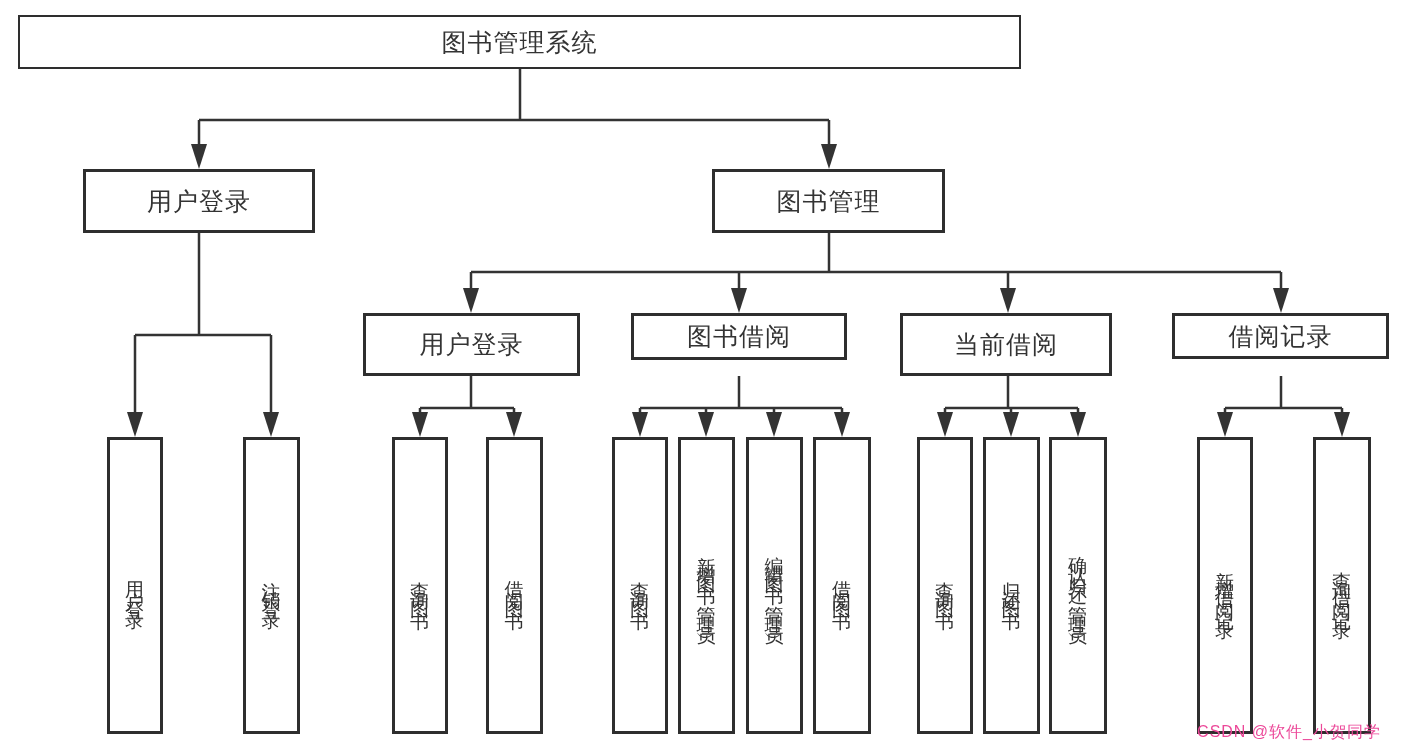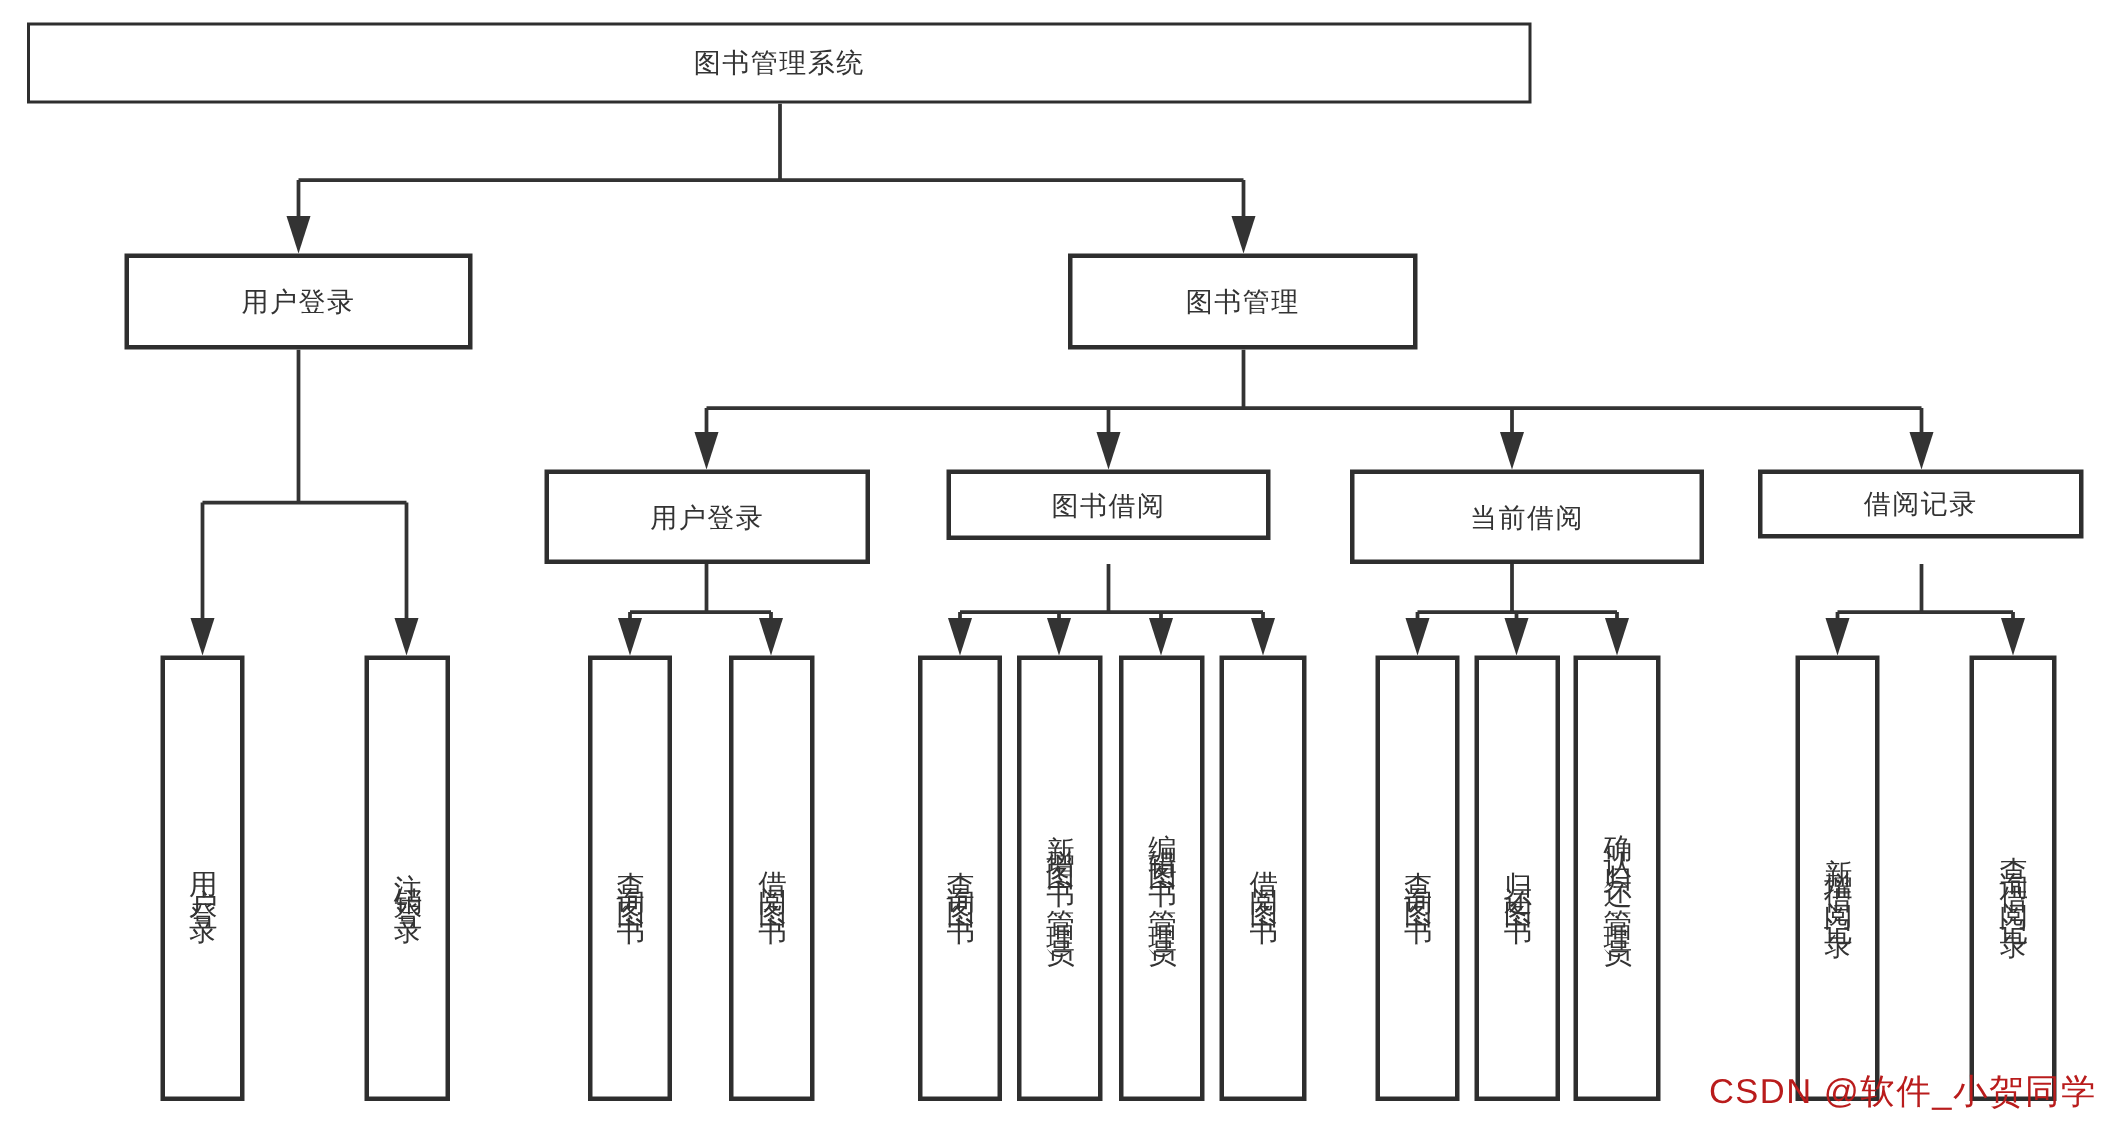--- a/index.html
+++ b/index.html
@@ -7,27 +7,27 @@
   .canvas{
     position:relative;width:1405px;height:747px;background:#ffffff;overflow:hidden;
     font-family:"Liberation Sans",sans-serif;color:#333333;
   }
   .wires{position:absolute;left:0;top:0;}
   .box{
     position:absolute;box-sizing:border-box;border:3px solid #2e2e2e;background:#ffffff;
     display:flex;align-items:center;justify-content:center;
   }
   .box.root{border-width:2px;}
-  .box.h span{font-size:18px;letter-spacing:1px;white-space:nowrap;}
+  .box.h span{font-size:25px;letter-spacing:1px;white-space:nowrap;}
   .box.v span{
     writing-mode:vertical-rl;text-orientation:mixed;
     font-size:19px;letter-spacing:10px;line-height:1;white-space:nowrap;
   }
   .watermark{
-    position:absolute;right:7px;bottom:4px;font-size:23px;color:#b91c1c;
+    position:absolute;right:24px;bottom:4px;font-size:16px;color:#ec4899;
     letter-spacing:1px;white-space:nowrap;
   }
 </style>
 </head>
 <body>
 
 <div class="canvas">
 
   <svg class="wires" width="1405" height="747" viewBox="0 0 1405 747" xmlns="http://www.w3.org/2000/svg">
     <g stroke="#333333" stroke-width="2.5" fill="none">
@@ -72,21 +72,21 @@
   <div class="box h" style="left:712px;top:169px;width:233px;height:64px">
     <span>图书管理</span>
   </div>
 
   <div class="box h" style="left:363px;top:313px;width:217px;height:63px">
     <span>用户登录</span>
   </div>
   <div class="box h" style="left:631px;top:313px;width:216px;height:47px">
     <span>图书借阅</span>
   </div>
-  <div class="box h" style="left:900px;top:313px;width:236px;height:63px">
+  <div class="box h" style="left:900px;top:313px;width:212px;height:63px">
     <span>当前借阅</span>
   </div>
   <div class="box h" style="left:1172px;top:313px;width:217px;height:46px">
     <span>借阅记录</span>
   </div>
 
   <div class="box v" style="left:107px;top:437px;width:56px;height:297px">
     <span>用户登录</span>
   </div>
   <div class="box v" style="left:243px;top:437px;width:57px;height:297px">

